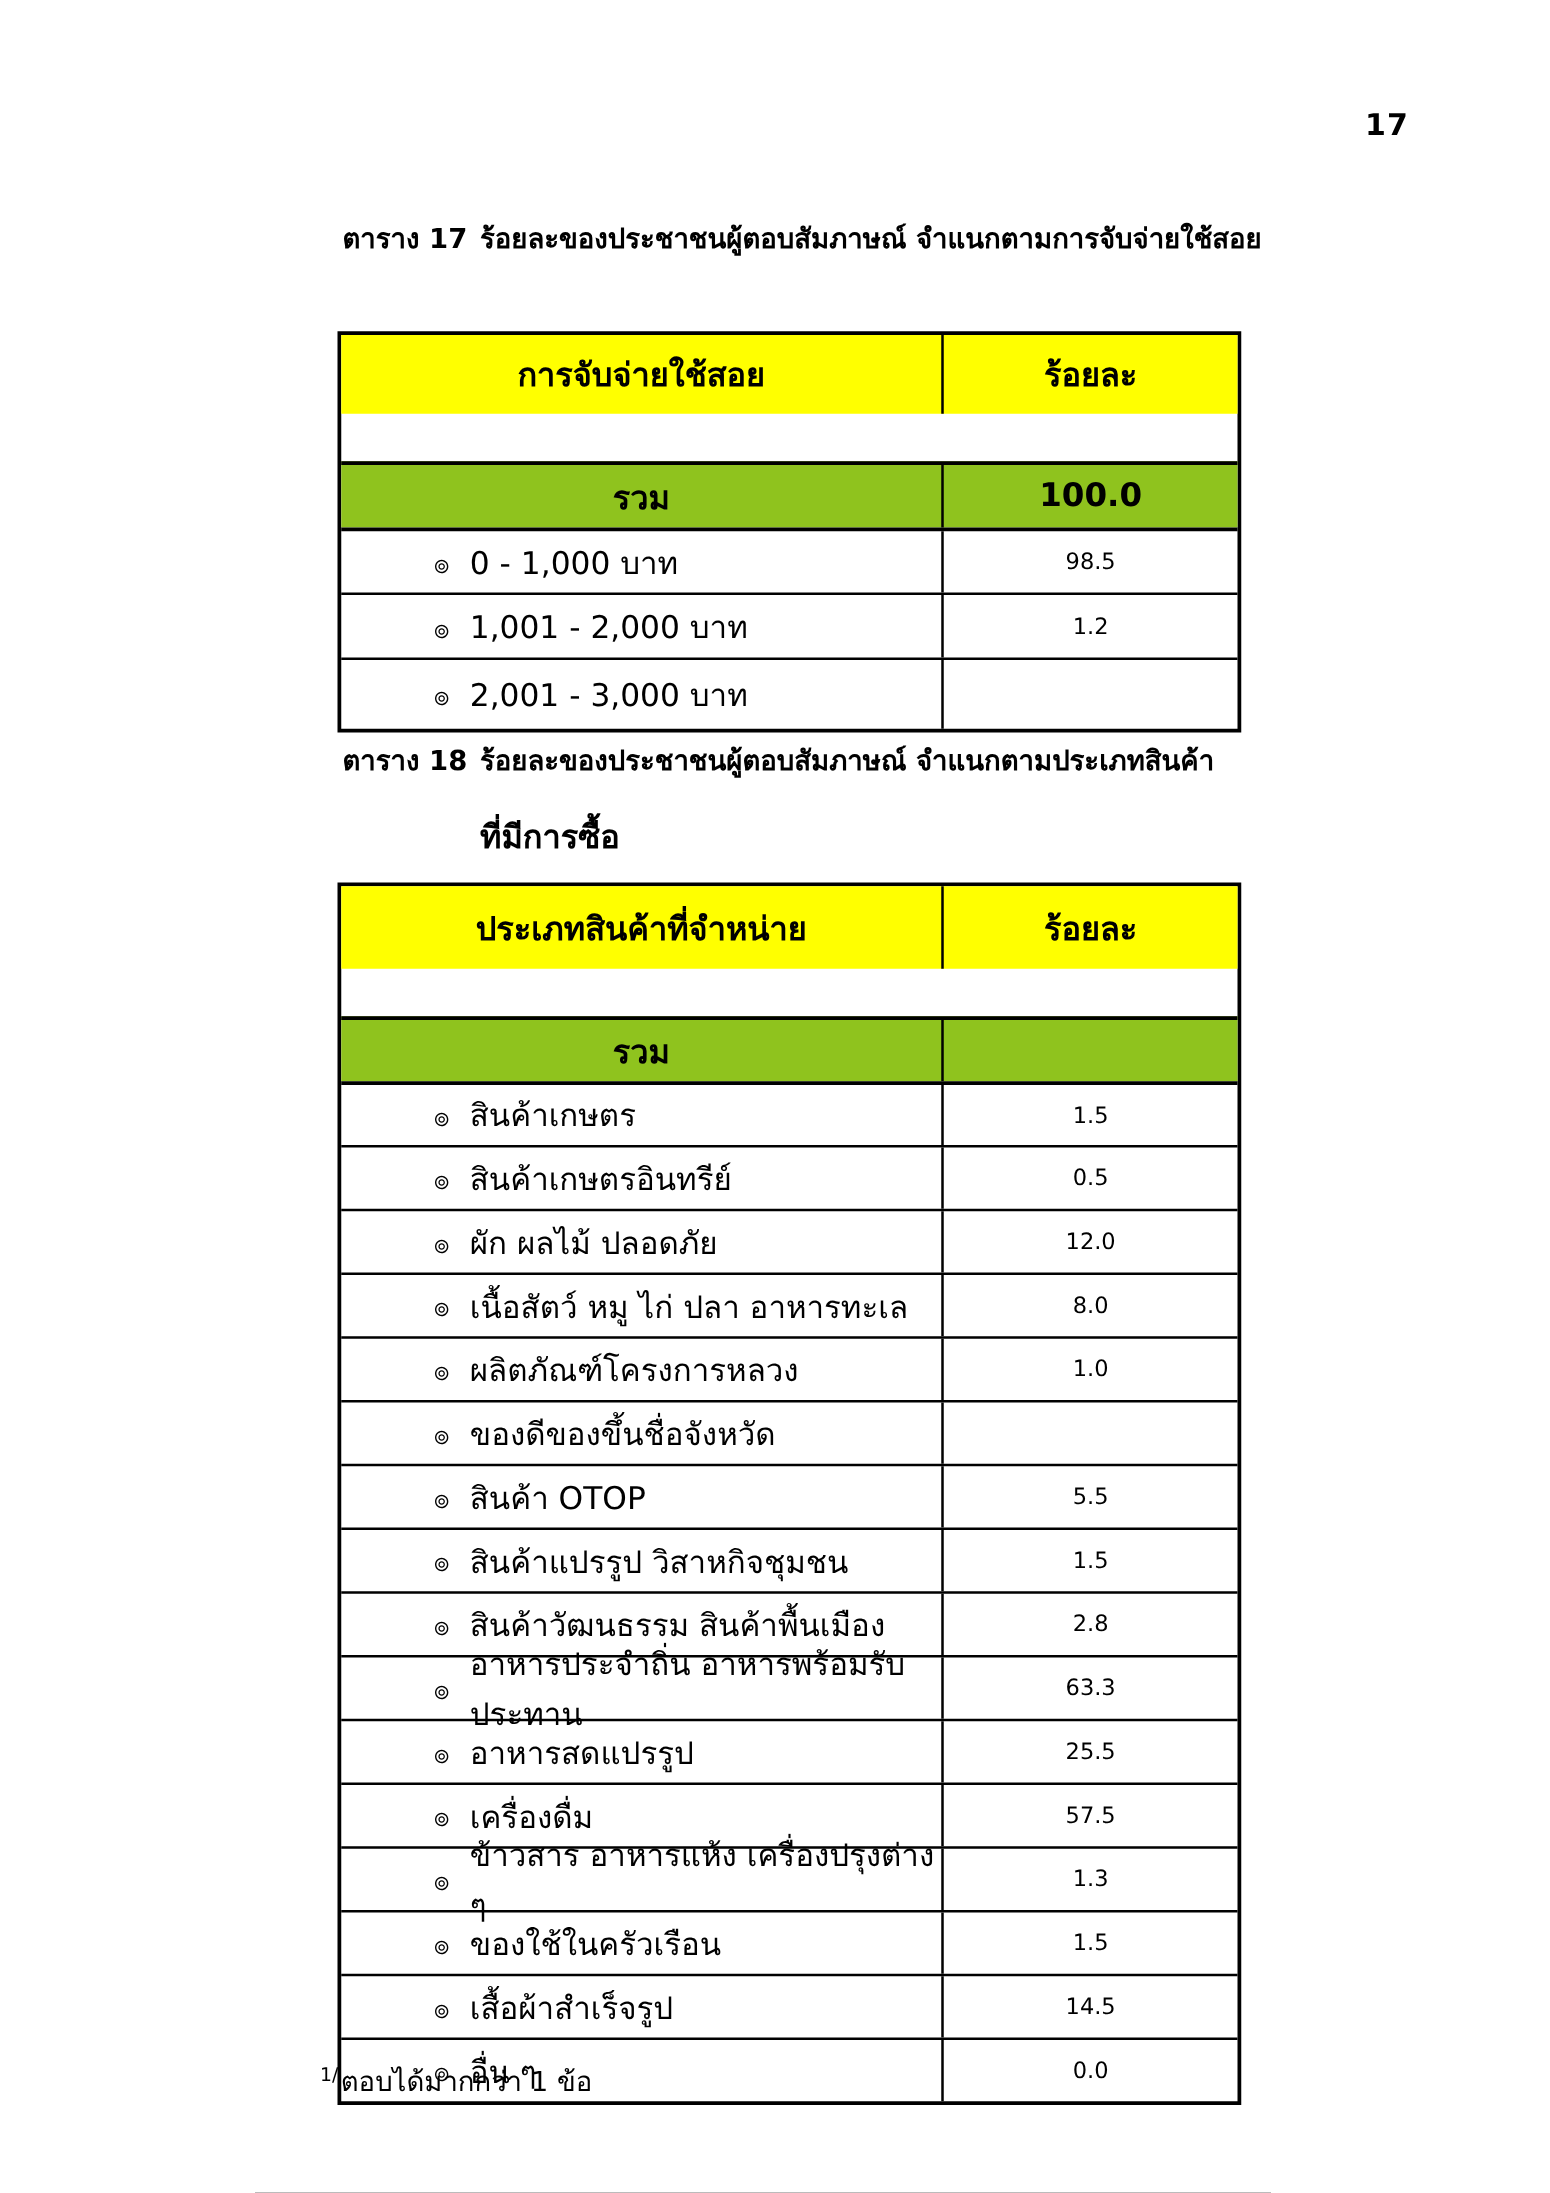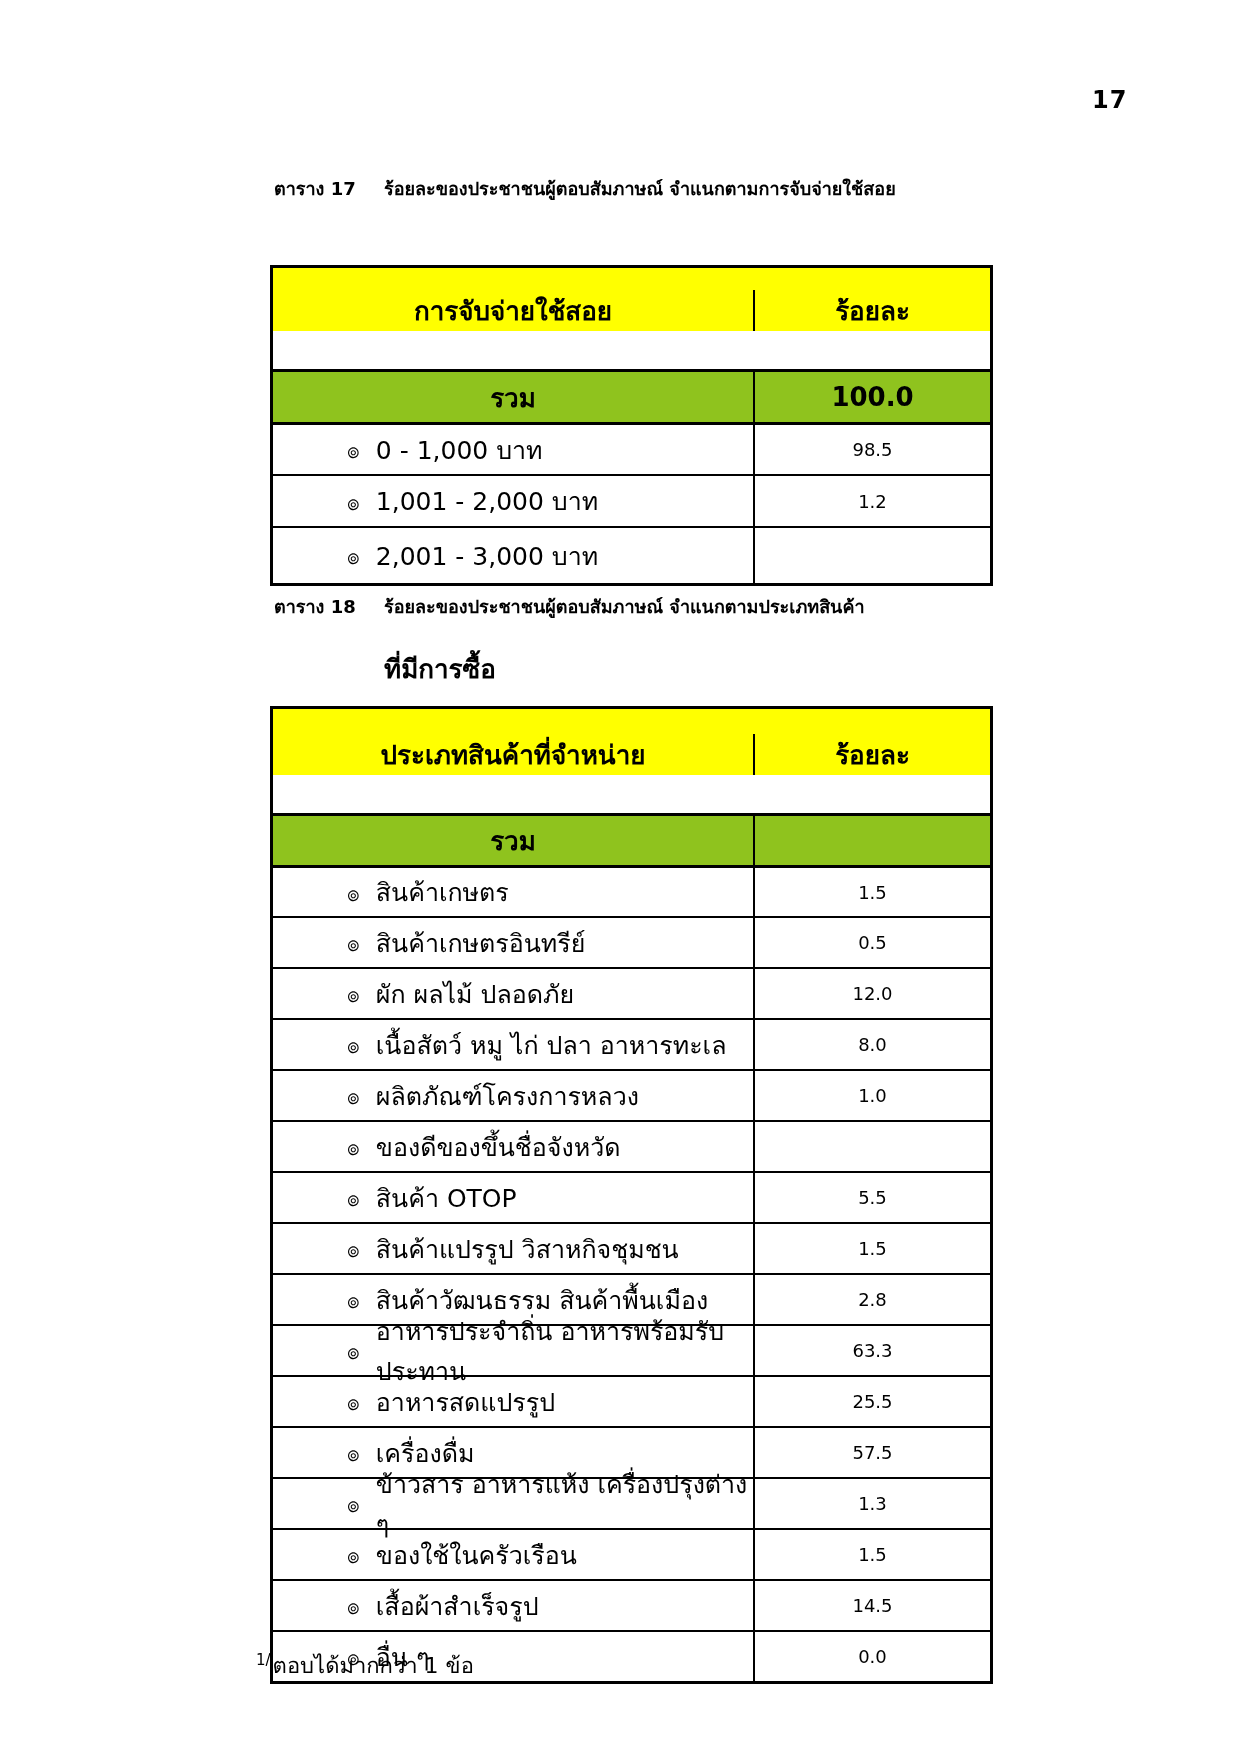--- a/index.html
+++ b/index.html
@@ -14,21 +14,21 @@
     overflow:hidden;
   }
   .pagenum {
     position:absolute; top:86px; left:1092px;
     font-size:24px; font-weight:600; letter-spacing:1px;
   }
   
   .tbl-title {
     position:absolute; left:274px;
     display:flex; align-items:flex-end;
-    font-size:18px; font-weight:bold; line-height:1.25;
+    font-size:22px; font-weight:bold; line-height:1.25;
   }
   .tbl-title .lbl { width:110px; flex:none; }
   .tbl-title .txt { flex:1; }
   #t17-title { top:178px; width:780px; }
   #t18-title { top:596px; width:780px; }
   .tbl-title2 {
     position:absolute; left:384px; top:648px;
     font-size:26px; font-weight:bold;
   }
   
@@ -45,21 +45,21 @@
   .c1 {
     width:482px; flex:none;
     border-right:2px solid #000;
     display:flex; align-items:center;
   }
   .c2 {
     flex:1;
     display:flex; align-items:center; justify-content:center;
     font-size:18px;
   }
-  .header-row { background:#FFFF00; height:63px;align-items:flex-end; }
+  .header-row { background:#FFFF00; height:63px; }
   .header-row .c1, .header-row .c2 {
     justify-content:center; font-weight:bold; font-size:26px;
   }
   #table18 .header-row { height:66px; }
   .total-row { background:#8FC31E; height:53px;margin-top:38px; }
   .total-row .c1 { justify-content:center; }
   .total-row .c1, .total-row .c2 { font-weight:bold; font-size:26px; }
   #table18 .total-row { height:52px; }
   .data-row { height:52px; }
   .data-row.tall { height:57px; }

